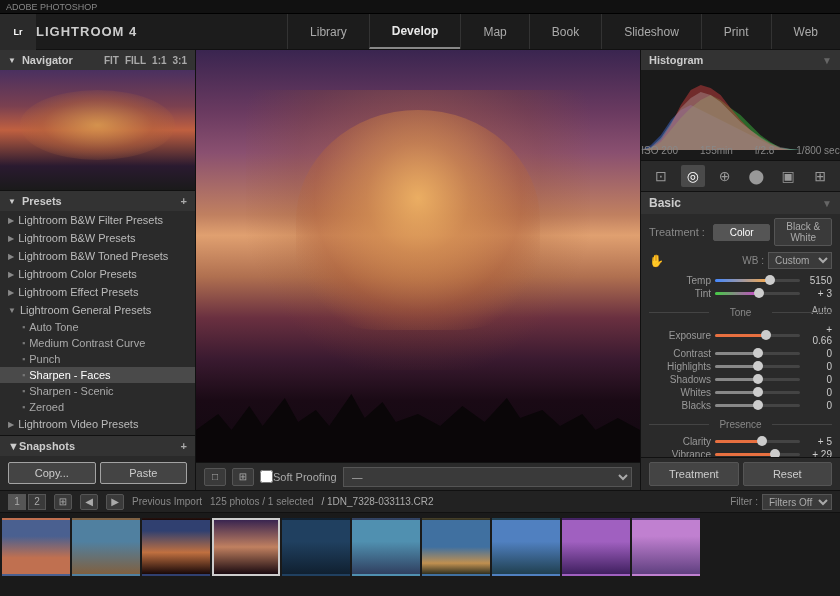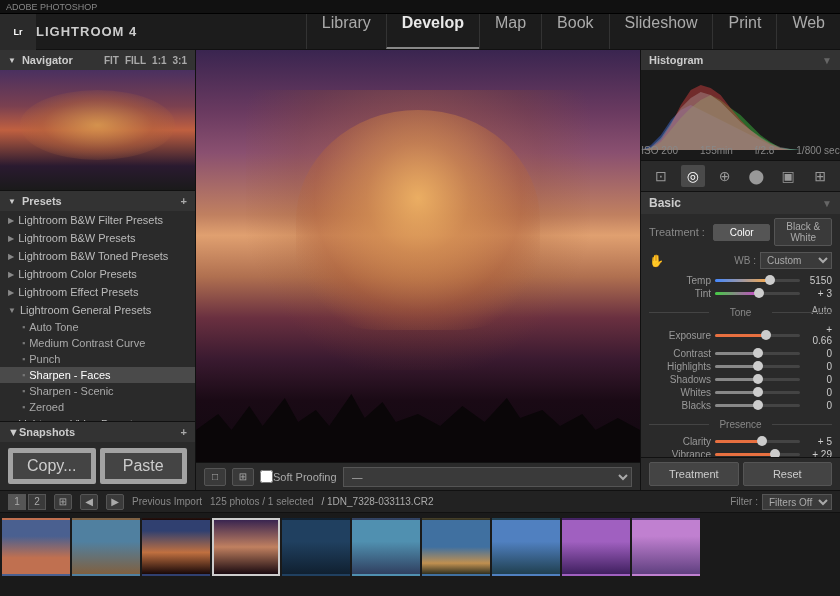--- a/index.html
+++ b/index.html
@@ -40,26 +40,26 @@
       font-weight: bold;
       letter-spacing: 1px;
     }
     .nav-tabs {
       margin-left: auto;
       display: flex;
       align-items: center;
       height: 100%;
     }
     .nav-tab {
-      padding: 0 15px;
+      padding: 0 22px;
       height: 100%;
       display: flex;
-      align-items: flex-start;
-      color: #aaa;
-      font-size: 16px;
+      align-items: center;
+      color: #aaa;
+      font-size: 12px;
       cursor: pointer;
       border-left: 1px solid #333;
     }
     .nav-tab.active {
       color: #e8e8e8;
       font-weight: bold;
       border-bottom: 2px solid #888;
     }
 
     
@@ -170,23 +170,23 @@
     .snap-add { margin-left: auto; cursor: pointer; color: #aaa; }
 
     .copy-paste-row {
       display: flex;
       gap: 4px;
       padding: 6px 8px;
     }
     .cp-btn {
       flex: 1;
       background: #444;
-      border: 5px solid #a3a3a3;
+      border: 1px solid #a3a3a3;
       color: #ccc;
-      font-size: 16px;
+      font-size: 11px;
       padding: 4px;
       text-align: center;
       cursor: pointer;
       border-radius: 2px;
     }
 
     
     .center-area {
       flex: 1;
       background: #1a1a1a;
@@ -387,21 +387,21 @@
       gap: 4px;
     }
     .wb-eye { color: #888; font-size: 12px; cursor: pointer; }
     .wb-label { color: #888; font-size: 10px; flex: 1; text-align: right; }
     .wb-select {
       background: #3a3a3a;
       border: 1px solid #555;
       color: #aaa;
       font-size: 10px;
       padding: 1px 2px;
-      width: 72px;
+      width: 64px;
     }
 
     .slider-group {
       padding: 2px 8px;
     }
     .slider-row {
       display: flex;
       align-items: center;
       margin: 2px 0;
       gap: 4px;

